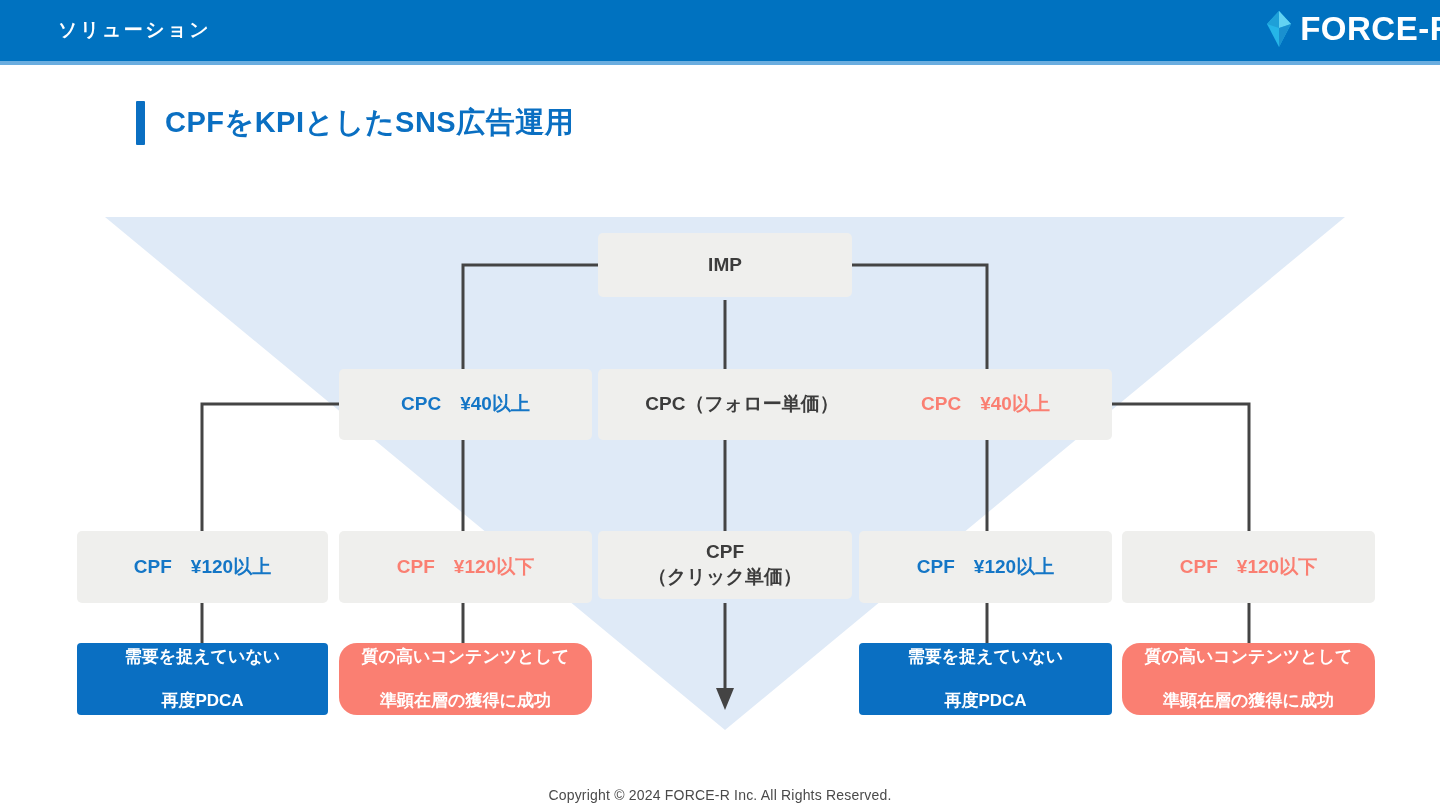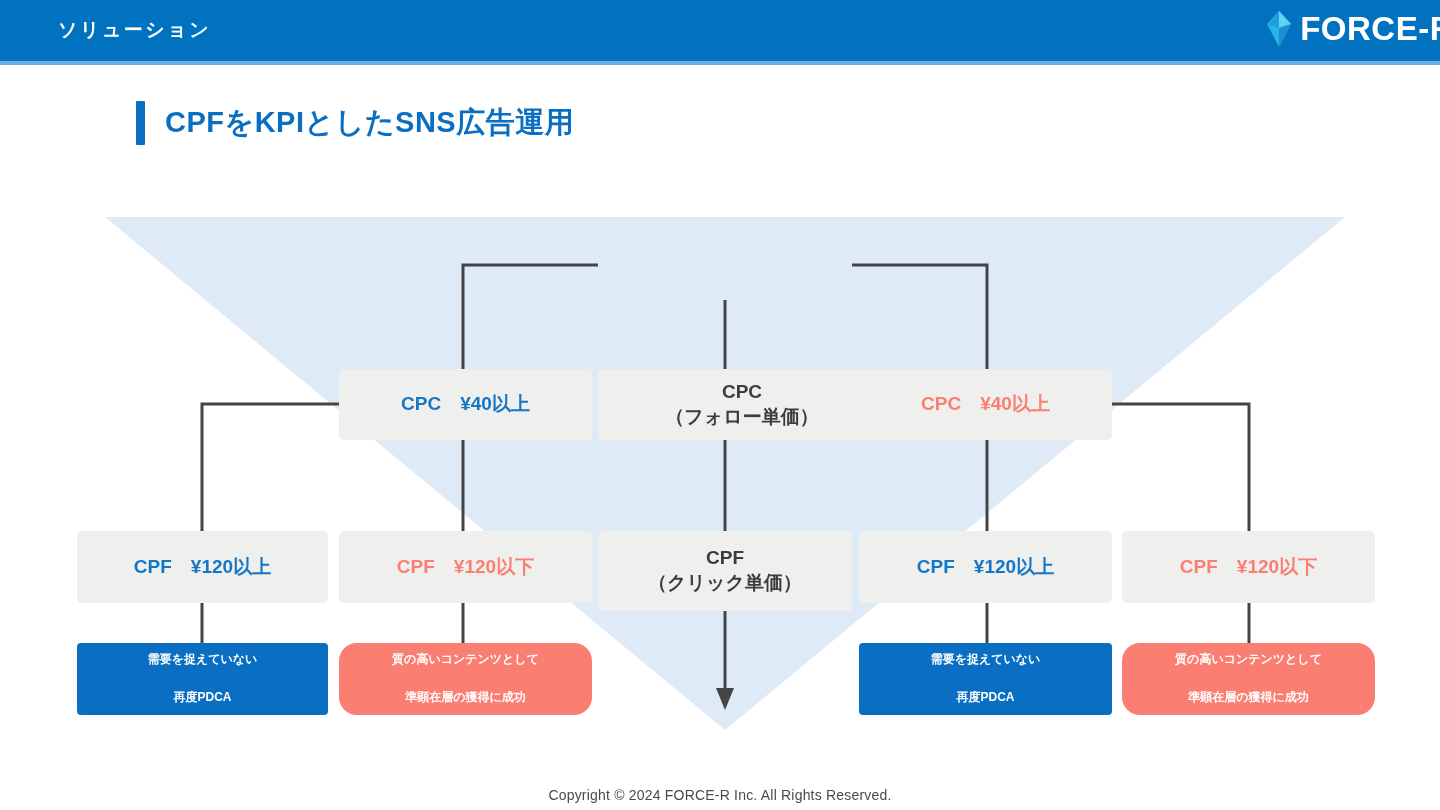--- a/index.html
+++ b/index.html
@@ -93,21 +93,21 @@
   .node-metric {
     background: #efefed;
     font-size: 19px;
     font-weight: bold;
   }
   .node-neutral  { color: #3c3c3c; }
   .node-positive { color: #1476c6; }
   .node-negative { color: #fa7f72; }
 
   .node-result {
-    font-size: 12px;
+    font-size: 17px;
     font-weight: bold;
     color: #ffffff;
     border-radius: 4px;
     gap: 22px;
   }
   .result-blue   { background: #0a6fc2; }
   .result-salmon { background: #fa7f72; border-radius: 18px; }
 
   
   #footer-copyright {
@@ -172,43 +172,46 @@
       <path d="M202,603 L202,643"></path>
       <path d="M463,603 L463,643"></path>
       <path d="M987,603 L987,643"></path>
       <path d="M1249,603 L1249,643"></path>
 
       <path d="M725,603 L725,697"></path>
       <polygon points="725,710 716,688 734,688" fill="#444444" stroke="none"></polygon>
     </g>
   </svg>
 
+  <div class="node node-metric node-neutral" style="left:598px; top:233px; width:254px; height:64px;">
+    <span>IMP</span>
+  </div>
 
   <div class="node node-metric node-positive" style="left:339px; top:369px; width:253px; height:71px;">
     <span>CPC　¥40以上</span>
   </div>
 
-  <div class="node node-metric node-neutral" style="left:598px; top:369px; width:288px; height:71px; flex-direction:column;">
+  <div class="node node-metric node-neutral" style="left:598px; top:369px; width:288px; height:71px; ">
     <span>CPC</span>
     <span>（フォロー単価）</span>
   </div>
 
   <div class="node node-metric node-negative" style="left:859px; top:369px; width:253px; height:71px;">
     <span>CPC　¥40以上</span>
   </div>
 
   <div class="node node-metric node-positive" style="left:77px; top:531px; width:251px; height:72px;">
     <span>CPF　¥120以上</span>
   </div>
 
   <div class="node node-metric node-negative" style="left:339px; top:531px; width:253px; height:72px;">
     <span>CPF　¥120以下</span>
   </div>
 
-  <div class="node node-metric node-neutral" style="left:598px; top:531px; width:254px; height:80px; flex-direction:column;">
+  <div class="node node-metric node-neutral" style="left:598px; top:531px; width:254px; height:68px; flex-direction:column;">
     <span>CPF</span>
     <span>（クリック単価）</span>
   </div>
 
   <div class="node node-metric node-positive" style="left:859px; top:531px; width:253px; height:72px;">
     <span>CPF　¥120以上</span>
   </div>
 
   <div class="node node-metric node-negative" style="left:1122px; top:531px; width:253px; height:72px;">
     <span>CPF　¥120以下</span>

